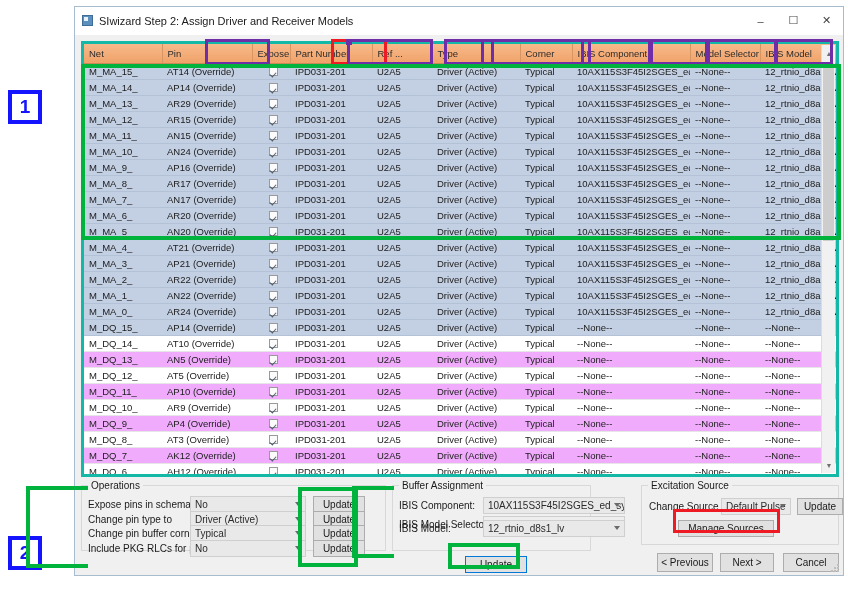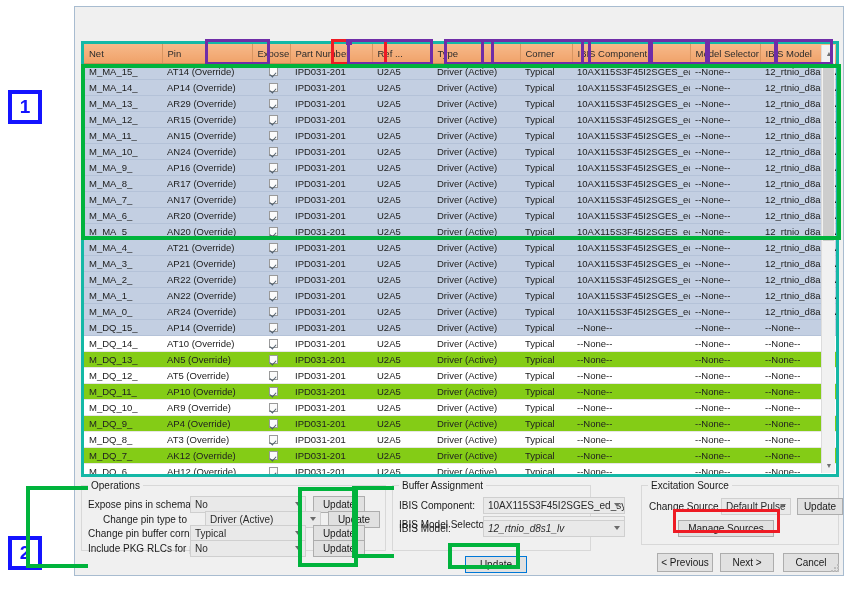--- a/index.html
+++ b/index.html
@@ -73,21 +73,21 @@
     padding:2px 0 2px 5px;height:15px;font-size:9.5px;
     white-space:nowrap;overflow:hidden;
   }
   table.grid td{
     border-bottom:1px solid #e6e6e6;
     padding:1px 0 1px 5px;height:13px;
     white-space:nowrap;overflow:hidden;text-overflow:clip;
     color:#202020;font-size:9.5px;
   }
   tr.sel td{background:#c3cfe2;border-bottom:1px solid #b4c2d8;}
-  tr.alt td{background:#84cc16;}
+  tr.alt td{background:#f0abfc;}
   tr.norm td{background:#ffffff;}
   td.ctr{text-align:center;padding-left:0;}
   .chk{
     display:inline-block;width:9px;height:9px;
     border:1px solid #9a9a9a;background:#fbfbfb;
     position:relative;vertical-align:-1px;box-sizing:border-box;
   }
   .chk.on:after{
     content:"";position:absolute;left:1px;top:3px;width:3px;height:5px;
     border:solid #4a5a6a;border-width:0 1.4px 1.4px 0;
@@ -143,20 +143,29 @@
   <span>1</span>
 </div>
 <div class="ann-box" style="left:8px;top:536px;width:34px;height:34px;">
   <span>2</span>
 </div>
 <div class="ann-num-red" style="left:325px;top:14px;">1</div>
 <div class="ann-num-red" style="left:794px;top:519px;">2</div>
 
 <div id="win">
 
+  <div id="titlebar">
+    <span class="win-icon"></span>
+    <span id="title-text">SIwizard Step 2: Assign Driver and Receiver Models</span>
+    <div class="win-btns">
+      <div class="win-btn">–</div>
+      <div class="win-btn">☐</div>
+      <div class="win-btn close">✕</div>
+    </div>
+  </div>
 
   <div id="gridwrap">
     <table class="grid">
       <colgroup id="grid-colgroup">
           <col style="width: 78px;">
           <col style="width: 90px;">
           <col style="width: 38px;">
           <col style="width: 82px;">
           <col style="width: 60px;">
           <col style="width: 88px;">
@@ -535,21 +544,21 @@
     <div id="operations-rows">
         <div class="frow" style="left: 6px; top: 10px;">
           <span class="flabel" style="width: 102px;">Expose pins in schematic?</span>
           <div class="combo" style="width: 116px;">
             <span>No</span>
             <i class="arrow"></i>
           </div>
           <div class="btn" style="width: 52px; margin-left: 7px;">Update</div>
         </div>
         <div class="frow" style="left: 6px; top: 24.5px;">
-          <span class="flabel" style="width: 102px; margin-left: 15px;">Change pin type to</span>
+          <span class="flabel" style="width: 102px;">Change pin type to</span>
           <div class="combo" style="width: 116px;">
             <span>Driver (Active)</span>
             <i class="arrow"></i>
           </div>
           <div class="btn" style="width: 52px; margin-left: 7px;">Update</div>
         </div>
         <div class="frow" style="left: 6px; top: 39px;">
           <span class="flabel" style="width: 102px;">Change pin buffer corner to</span>
           <div class="combo" style="width: 116px;">
             <span>Typical</span>
@@ -582,21 +591,21 @@
     <div class="frow" style="left:6px;top:30px;">
       <span class="flabel" style="width:84px;">IBIS Model Selector:</span>
       <div class="combo disabled" style="width:142px;">
         <span>--None--</span>
         <i class="arrow"></i>
       </div>
     </div>
 
     <div class="frow" style="left:6px;top:34px;">
       <span class="flabel" style="width:84px;">IBIS Model:</span>
-      <div class="combo" style="width:142px;font-style:italic;">
+      <div class="combo" style="width:142px;">
         <span>12_rtnio_d8s1_lv</span>
         <i class="arrow"></i>
       </div>
     </div>
   </div>
 
   <div class="btn focus" style="position:absolute;left:390px;top:549px;width:62px;">Update</div>
 
   <div class="gbox" style="left:566px;top:478px;width:198px;height:60px;">
     <span class="glabel">Excitation Source</span>

